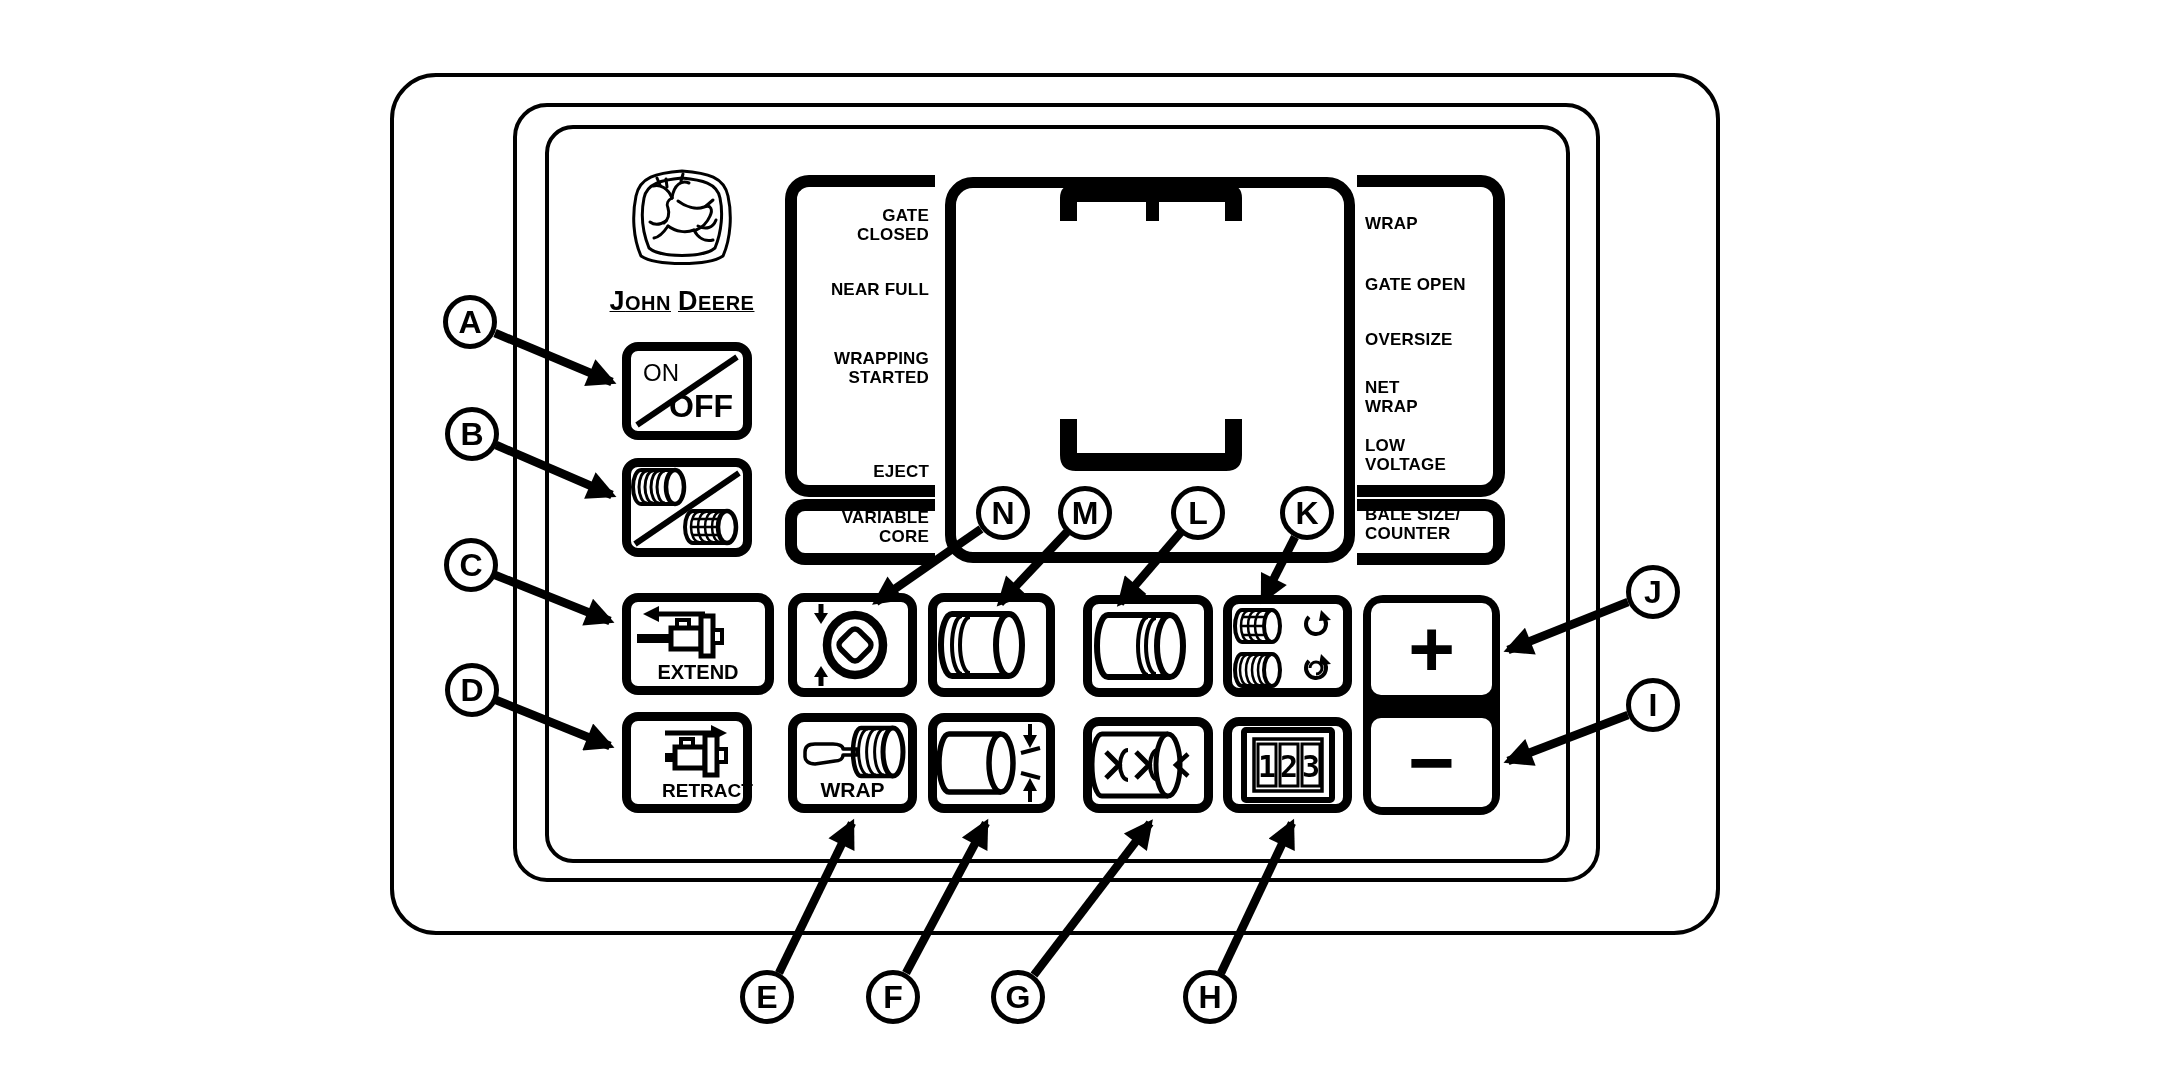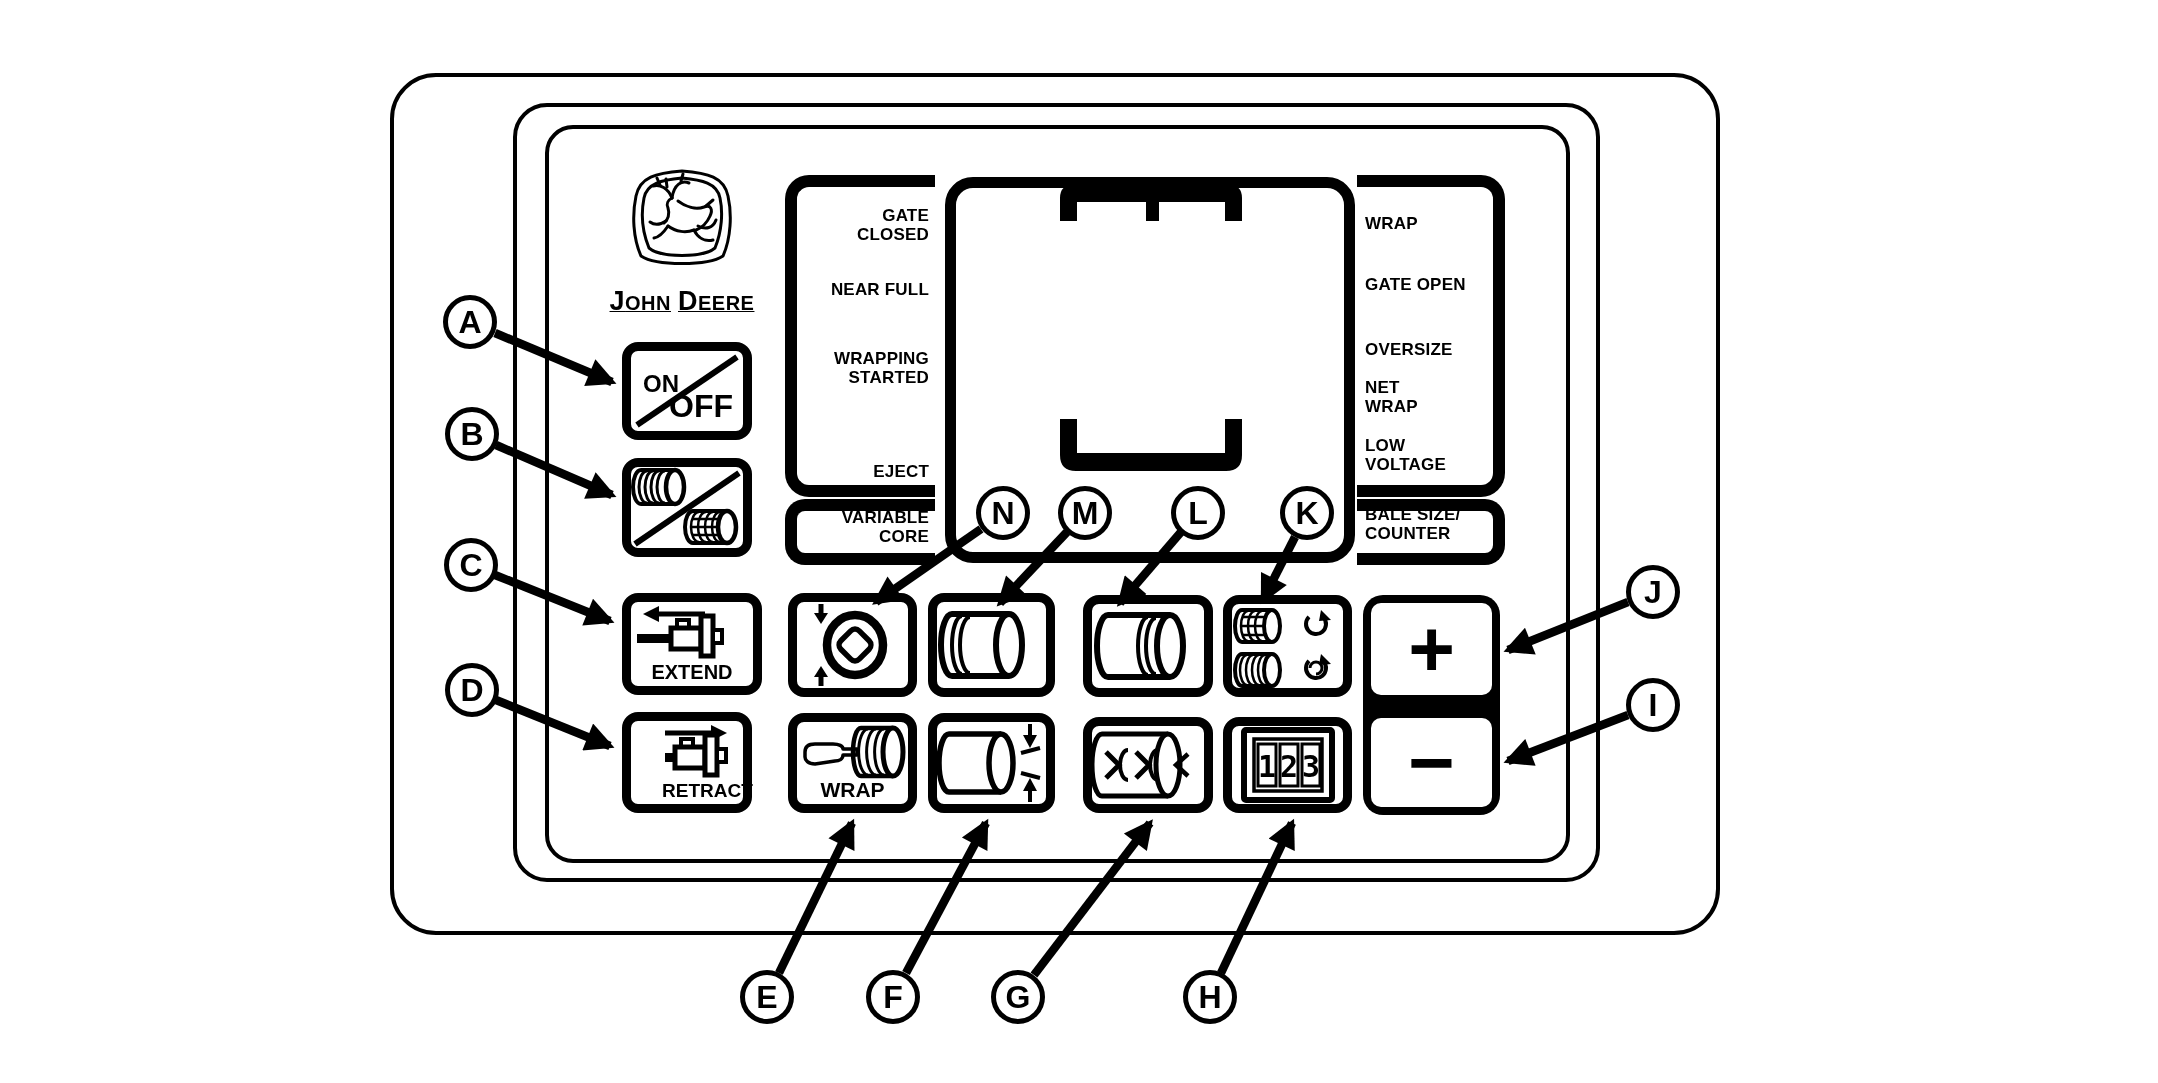--- a/index.html
+++ b/index.html
@@ -13,21 +13,21 @@
   .slabel{position:absolute;font-weight:bold;font-size:17px;line-height:19px;letter-spacing:.2px;}
   .slabel.r{text-align:right;}
   .btn{position:absolute;box-sizing:border-box;background:#fff;border:9px solid #000;border-radius:16px;}
   .btn svg{position:absolute;left:0;top:0;}
   .btn .cap{position:absolute;left:0;right:0;bottom:2px;text-align:center;font-weight:bold;}
   .callout{position:absolute;width:54px;height:54px;box-sizing:border-box;border:5px solid #000;
            border-radius:50%;background:#fff;display:flex;align-items:center;justify-content:center;
            font-weight:bold;font-size:32px;z-index:40;}
   .overlay{position:absolute;left:0;top:0;z-index:30;pointer-events:none;}
   .abs{position:absolute;}
-  .on{position:absolute;left:12px;top:8px;font-weight:bold;font-size:24px;margin-top:11px;}
+  .on{position:absolute;left:12px;top:8px;font-weight:normal;font-size:24px;}
   .off{position:absolute;right:10px;bottom:6px;font-weight:bold;font-size:32px;}
   .pm{position:absolute;left:1363px;top:595px;width:137px;height:220px;background:#000;border-radius:20px;}
   .pmbtn{position:absolute;left:8px;right:8px;background:#fff;border-radius:10px;display:flex;
          align-items:center;justify-content:center;font-weight:bold;font-size:80px;line-height:1;}
   .wordmark{position:absolute;left:597px;top:286px;width:170px;text-align:center;font-weight:bold;
             letter-spacing:.5px;white-space:nowrap;text-decoration:underline;}
   .wordmark .big{font-size:27px;}
   .wordmark .small{font-size:20px;}
   .wordmark .gap{margin-left:7px;}
 </style>
@@ -79,21 +79,21 @@
   <div class="slabel r" style="right:1229px;top:462px;text-align:right;">EJECT</div>
   <div class="slabel r" style="right:1229px;top:508px;">
     <div>VARIABLE</div>
       <div>CORE</div>
   </div>
 
   <div class="sbox right" style="left:1357px;top:175px;width:148px;height:322px;"></div>
   <div class="sbox right" style="left:1357px;top:499px;width:148px;height:66px;border-radius:0 20px 20px 0;"></div>
   <div class="slabel" style="left:1365px;top:214px;">WRAP</div>
   <div class="slabel" style="left:1365px;top:275px;">GATE OPEN</div>
-  <div class="slabel" style="left:1365px;top:340px;">OVERSIZE</div>
+  <div class="slabel" style="left:1365px;top:330px;">OVERSIZE</div>
   <div class="slabel" style="left:1365px;top:378px;">
     <div>NET</div>
       <div>WRAP</div>
   </div>
   <div class="slabel" style="left:1365px;top:436px;">
     <div>LOW</div>
       <div>VOLTAGE</div>
   </div>
   <div class="slabel" style="left:1365px;top:505px;">
     <div>BALE SIZE/</div>
@@ -128,21 +128,21 @@
         <path d="M62,44 H96 M62,76 H96" stroke-width="4"></path>
         <path d="M62,44 A8,16 0 0 0 62,76" stroke-width="4"></path>
         <path d="M68,45 A8,15 0 0 0 68,75 M75,45 A8,15 0 0 0 75,75 M82,45 A8,15 0 0 0 82,75 M89,45 A8,15 0 0 0 89,75" stroke-width="2.5"></path>
         <path d="M62,52 H96 M61,60 H96 M62,68 H96" stroke-width="2.5"></path>
         <ellipse cx="96" cy="60" rx="9" ry="16" stroke-width="4.5" fill="#fff"></ellipse>
       </g>
       <line x1="4" y1="77" x2="108" y2="6" stroke="#000" stroke-width="6"></line>
     </svg>
   </div>
 
-  <div class="btn" style="left:622px;top:593px;width:140px;height:102px;">
+  <div class="btn" style="left:622px;top:593px;width:152px;height:102px;">
     <svg width="112" height="58" viewBox="0 0 112 58">
       <polygon points="12,12 28,4 28,20" fill="#000"></polygon>
       <line x1="28" y1="12" x2="74" y2="12" stroke="#000" stroke-width="5"></line>
       <rect x="6" y="32" width="36" height="9" fill="#000"></rect>
       <rect x="46" y="18" width="12" height="9" fill="#fff" stroke="#000" stroke-width="4"></rect>
       <rect x="40" y="26" width="30" height="21" fill="#fff" stroke="#000" stroke-width="5"></rect>
       <rect x="70" y="14" width="12" height="40" fill="#fff" stroke="#000" stroke-width="5"></rect>
       <rect x="82" y="28" width="9" height="13" fill="#fff" stroke="#000" stroke-width="4"></rect>
     </svg>
     <div class="cap" style="font-size:20px;">EXTEND</div>

